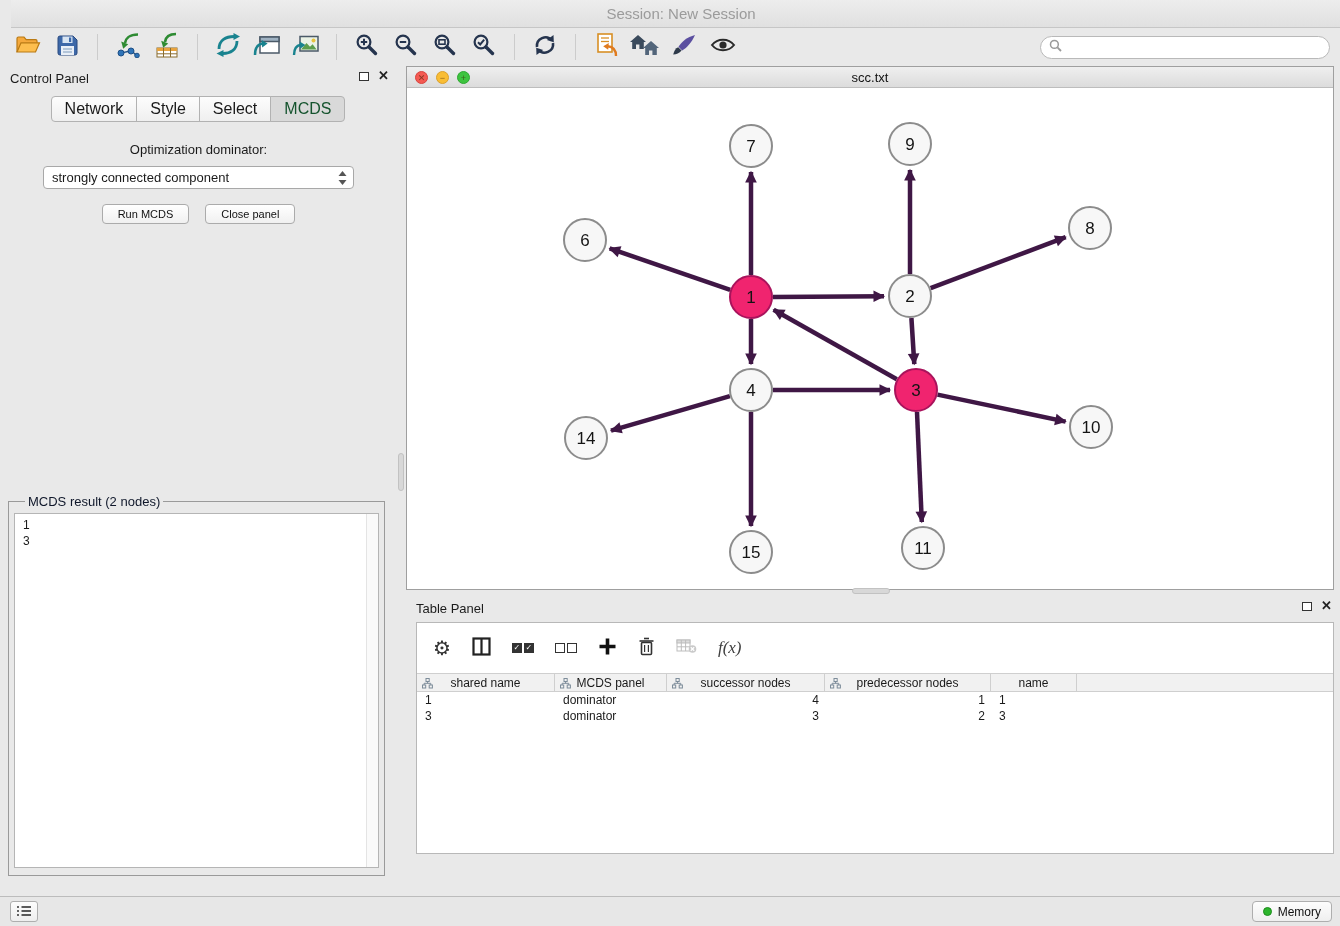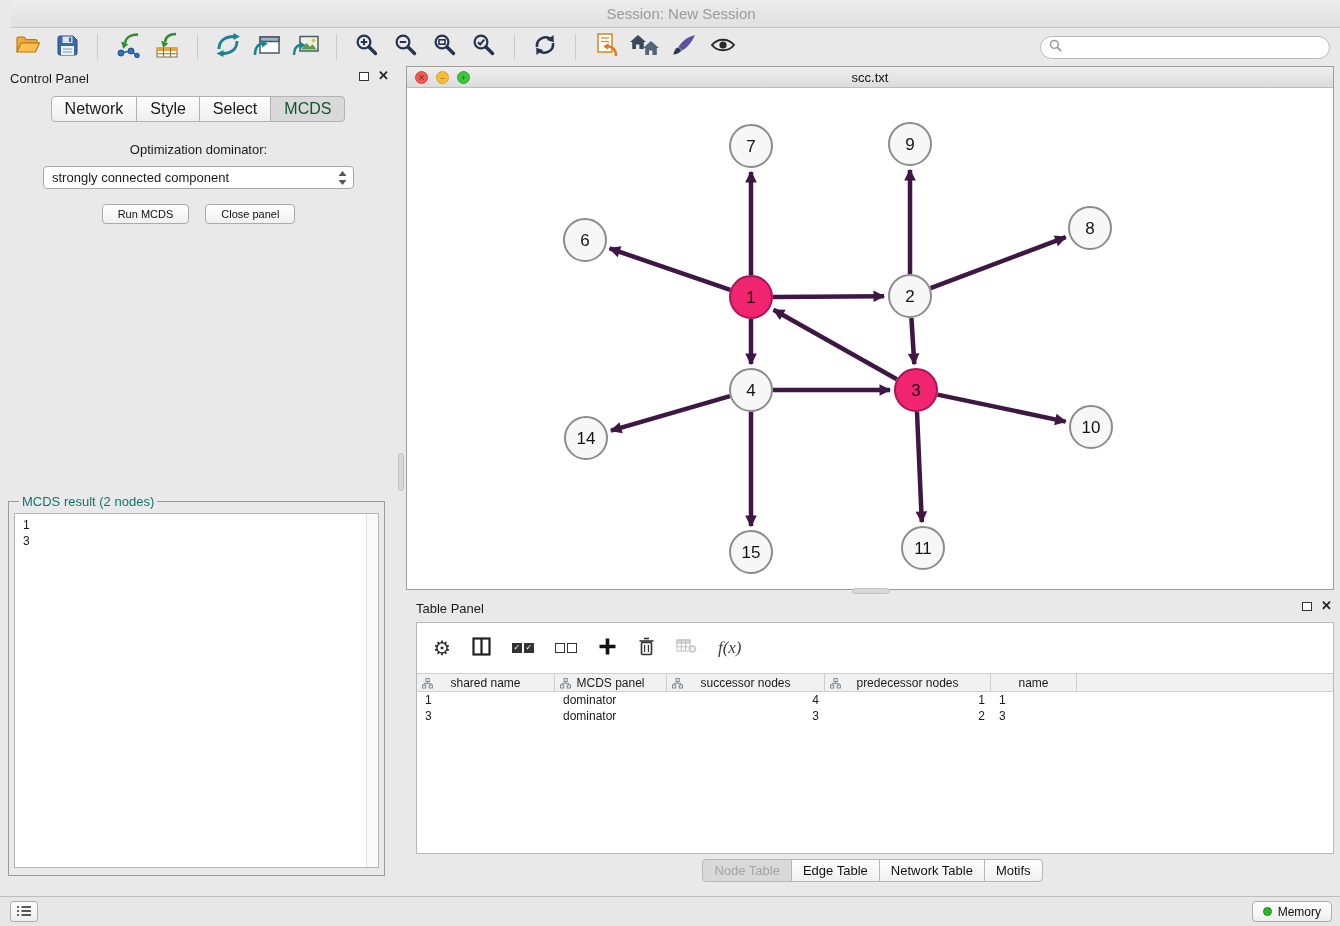--- a/index.html
+++ b/index.html
@@ -38,21 +38,21 @@
   .opt-label { text-align:center; margin-top:20px; font-size:13px; }
   .cp-select { margin:9px auto 0; width:311px; height:23px; border:1px solid #a8a8a8; border-radius:4px;
     background:#fff; display:flex; align-items:center; padding:0 8px; font-size:13px; position:relative; }
   .stepper { position:absolute; right:5px; top:3px; }
   .cp-buttons { display:flex; justify-content:center; gap:16px; margin-top:15px; }
   .cp-btn { border:1px solid #ababab; background:linear-gradient(#ffffff,#f0f0f0); border-radius:4px;
     padding:3px 15px; font-size:11px; color:#111; }
 
   #result-group { position:absolute; left:8px; right:12px; top:428px; height:382px;
     border:1px solid #9a9a9a; }
-  #result-group legend { font-size:13px; padding:0 3px; margin-left:10px; color:#0f766e; }
+  #result-group legend { font-size:13px; padding:0 3px; margin-left:16px; color:#0f172a; }
   #result-box { position:absolute; left:5px; right:5px; top:4px; bottom:7px; background:#fff;
     border:1px solid #b5b5b5; font-size:12px; line-height:16px; padding:3px 0 0 8px; }
   #result-scroll { position:absolute; right:0; top:0; bottom:0; width:12px; border-left:1px solid #e4e4e4; background:#fafafa; }
 
   
   #net-window { position:absolute; left:406px; top:66px; width:928px; height:524px;
     background:#fff; border:1px solid #9f9f9f; }
   .win-titlebar { height:21px; background:linear-gradient(#efefef,#dcdcdc); border-bottom:1px solid #bdbdbd;
     position:relative; display:flex; align-items:center; justify-content:center; font-size:13px; color:#111; }
   .traffic { position:absolute; left:8px; top:4px; display:flex; gap:8px; }
@@ -540,26 +540,20 @@
     </div>
     <div class="tbl-row">
       <div class="td c0 al">3</div>
       <div class="td c1 al">dominator</div>
       <div class="td c2 ar">3</div>
       <div class="td c3 ar">2</div>
       <div class="td c4 al">3</div>
     </div>
   </div>
 
-  <div class="tbl-tabs">
-    <div class="tbl-tab active">Node Table</div>
-    <div class="tbl-tab">Edge Table</div>
-    <div class="tbl-tab">Network Table</div>
-    <div class="tbl-tab">Motifs</div>
-  </div>
 </div>
 
 <div id="statusbar">
   <div id="list-btn">
     <span>
       <svg width="16" height="12" viewBox="0 0 16 12">
         <g stroke="#333" stroke-width="1.6">
           <line x1="1" y1="2" x2="3" y2="2"></line>
             <line x1="5.5" y1="2" x2="15" y2="2"></line>
           <line x1="1" y1="6" x2="3" y2="6"></line>

